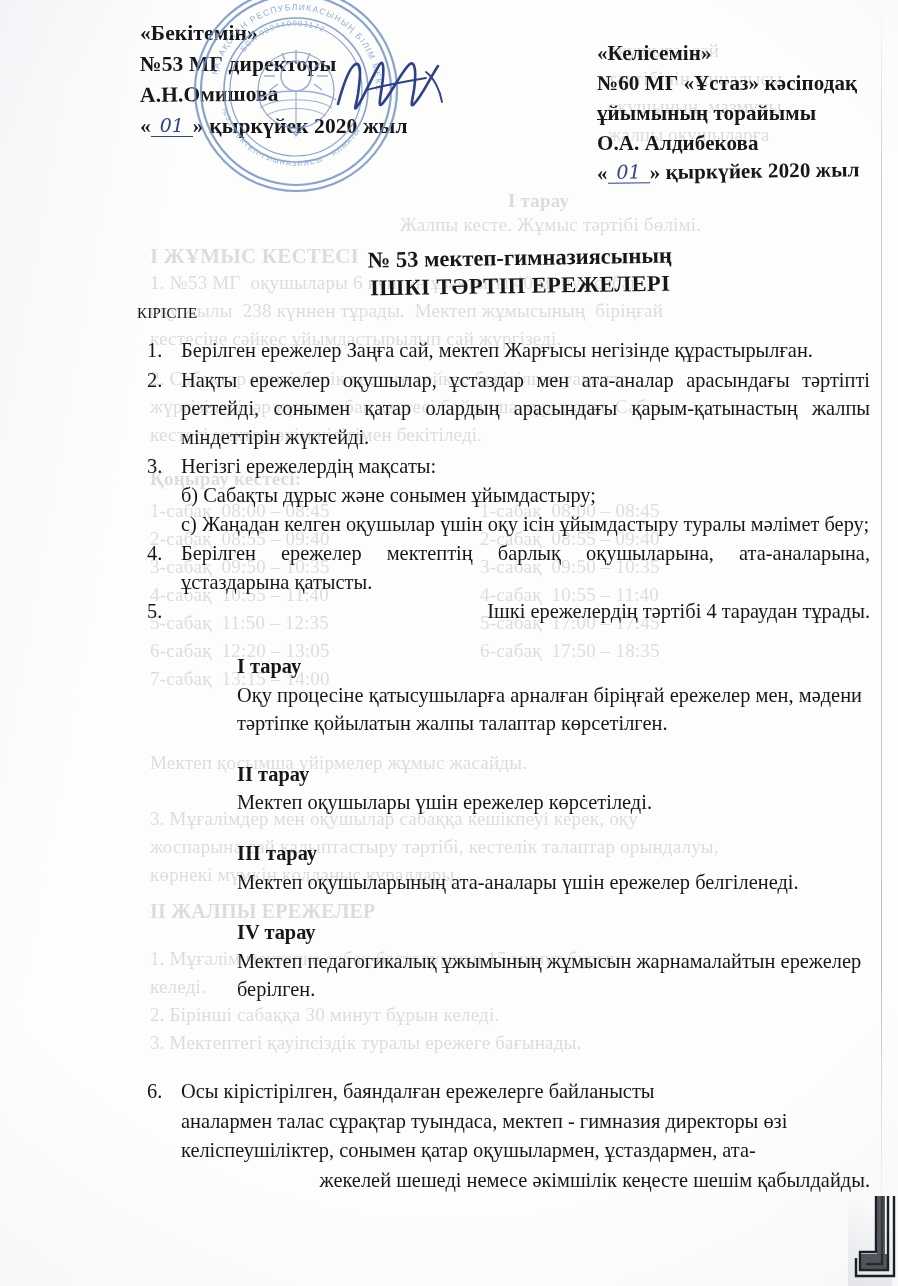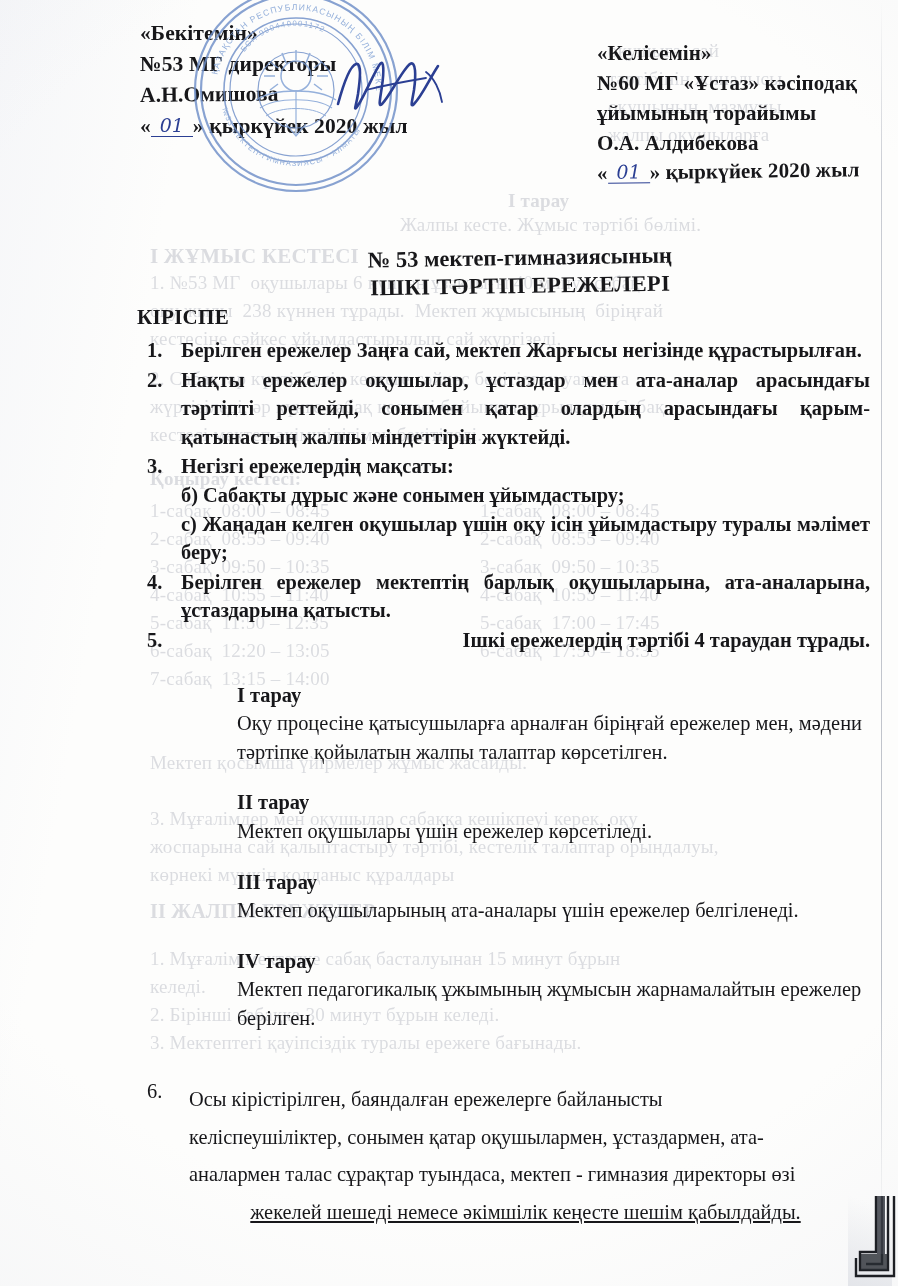--- a/index.html
+++ b/index.html
@@ -135,40 +135,39 @@
     line-height: 28px;
     transform: rotate(-0.9deg);
   }
   .doc-title .t1 { display: block; }
   .doc-title .t2 { display: block; letter-spacing: .4px; }
 
   .intro-head {
     position: absolute;
     left: 137px;
     top: 305px;
-    font-weight: bold;
-    font-size: 21px;
+    font-weight: normal;
+    font-size: 15px;
     letter-spacing: .3px;
   }
 
   
   .body {
     position: absolute;
     left: 137px;
     top: 336px;
     width: 733px;
     font-size: 20.4px;
     line-height: 28.6px;
   }
   ol.main-list {
     margin: 0;
     padding: 0;
     list-style: none;
     counter-reset: item;
-    font-weight: bold;
   }
   ol.main-list > li {
     position: relative;
     padding-left: 44px;
     margin-bottom: 1px;
     text-align: justify;
     text-justify: inter-word;
   }
   ol.main-list > li::before {
     counter-increment: item;
@@ -220,22 +219,22 @@
     position: absolute;
     left: 10px;
     top: 0;
   }
   .last-item .txt {
     display: block;
     padding-left: 44px;
     text-align: justify;
     text-justify: inter-word;
   }
-  .last-item .txt p { margin: 8px; }
-  .last-item .txt p.nojust { text-align: center; text-decoration: underline; }
+  .last-item .txt p { margin: 0; }
+  .last-item .txt p.nojust { text-align: right; }
 </style>
 </head>
 <body>
 
 <div class="page">
 
   <div id="bleed-layer">
       <div class="bleed" style="left: 150px; top: 244px; font-size: 21px; font-weight: bold;">І ЖҰМЫС КЕСТЕСІ</div>
       <div class="bleed" style="left: 150px; top: 272px; font-size: 19px;">1. №53 МГ  оқушылары 6 күн, ең ұзақтығы 40 минут сабақ</div>
       <div class="bleed" style="left: 150px; top: 300px; font-size: 19px;">оқу жылы  238 күннен тұрады.  Мектеп жұмысының  біріңғай</div>
@@ -367,22 +366,22 @@
         <div class="ch-text nojust">Мектеп оқушыларының ата-аналары үшін ережелер белгіленеді.</div>
         <div class="ch-head">IV тарау</div>
         <div class="ch-text nojust">Мектеп педагогикалық ұжымының жұмысын жарнамалайтын ережелер берілген.</div>
       </div>
     </div>
 
   <div class="last-item">
     <span class="num">6.</span>
     <span class="txt">
       <p>Осы  кірістірілген,  баяндалған  ережелерге  байланысты</p>
+      <p>аналармен талас сұрақтар туындаса, мектеп - гимназия директоры өзі</p>
       <p>келіспеушіліктер, сонымен қатар оқушылармен, ұстаздармен, ата-</p>
-      <p>аналармен талас сұрақтар туындаса, мектеп - гимназия директоры өзі</p>
       <p class="nojust">жекелей шешеді немесе әкімшілік кеңесте шешім қабылдайды.</p>
     </span>
   </div>
 
   <svg class="scan-artifact" style="left:838px; top:1196px; width:60px; height:90px;" viewBox="0 0 60 90">
     <g fill="none" stroke="#1d1f24" stroke-width="2.4">
       <path d="M 38,0 L 38,56 L 22,56 L 22,74 L 50,74 L 50,0"></path>
       <path d="M 44,0 L 44,68 L 28,68"></path>
       <path d="M 18,62 L 18,80 L 56,80 L 56,0"></path>
     </g>

